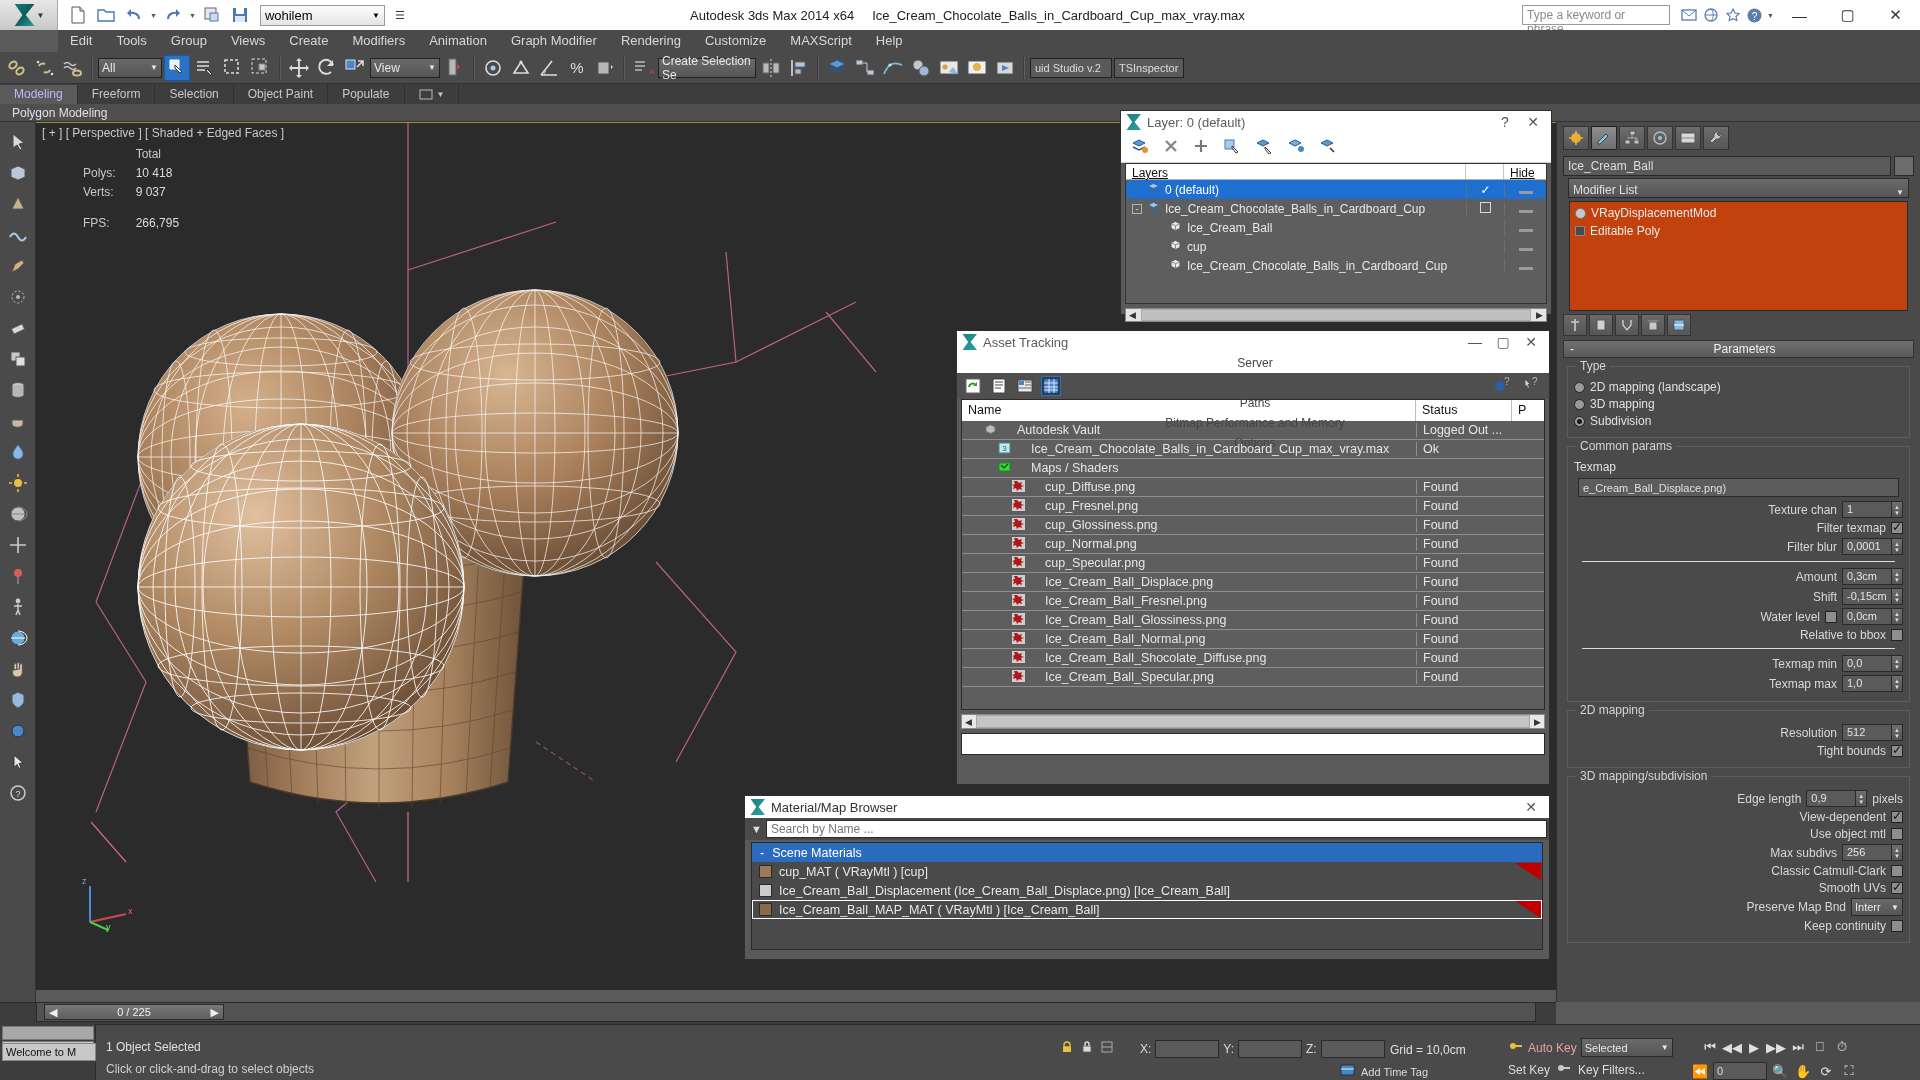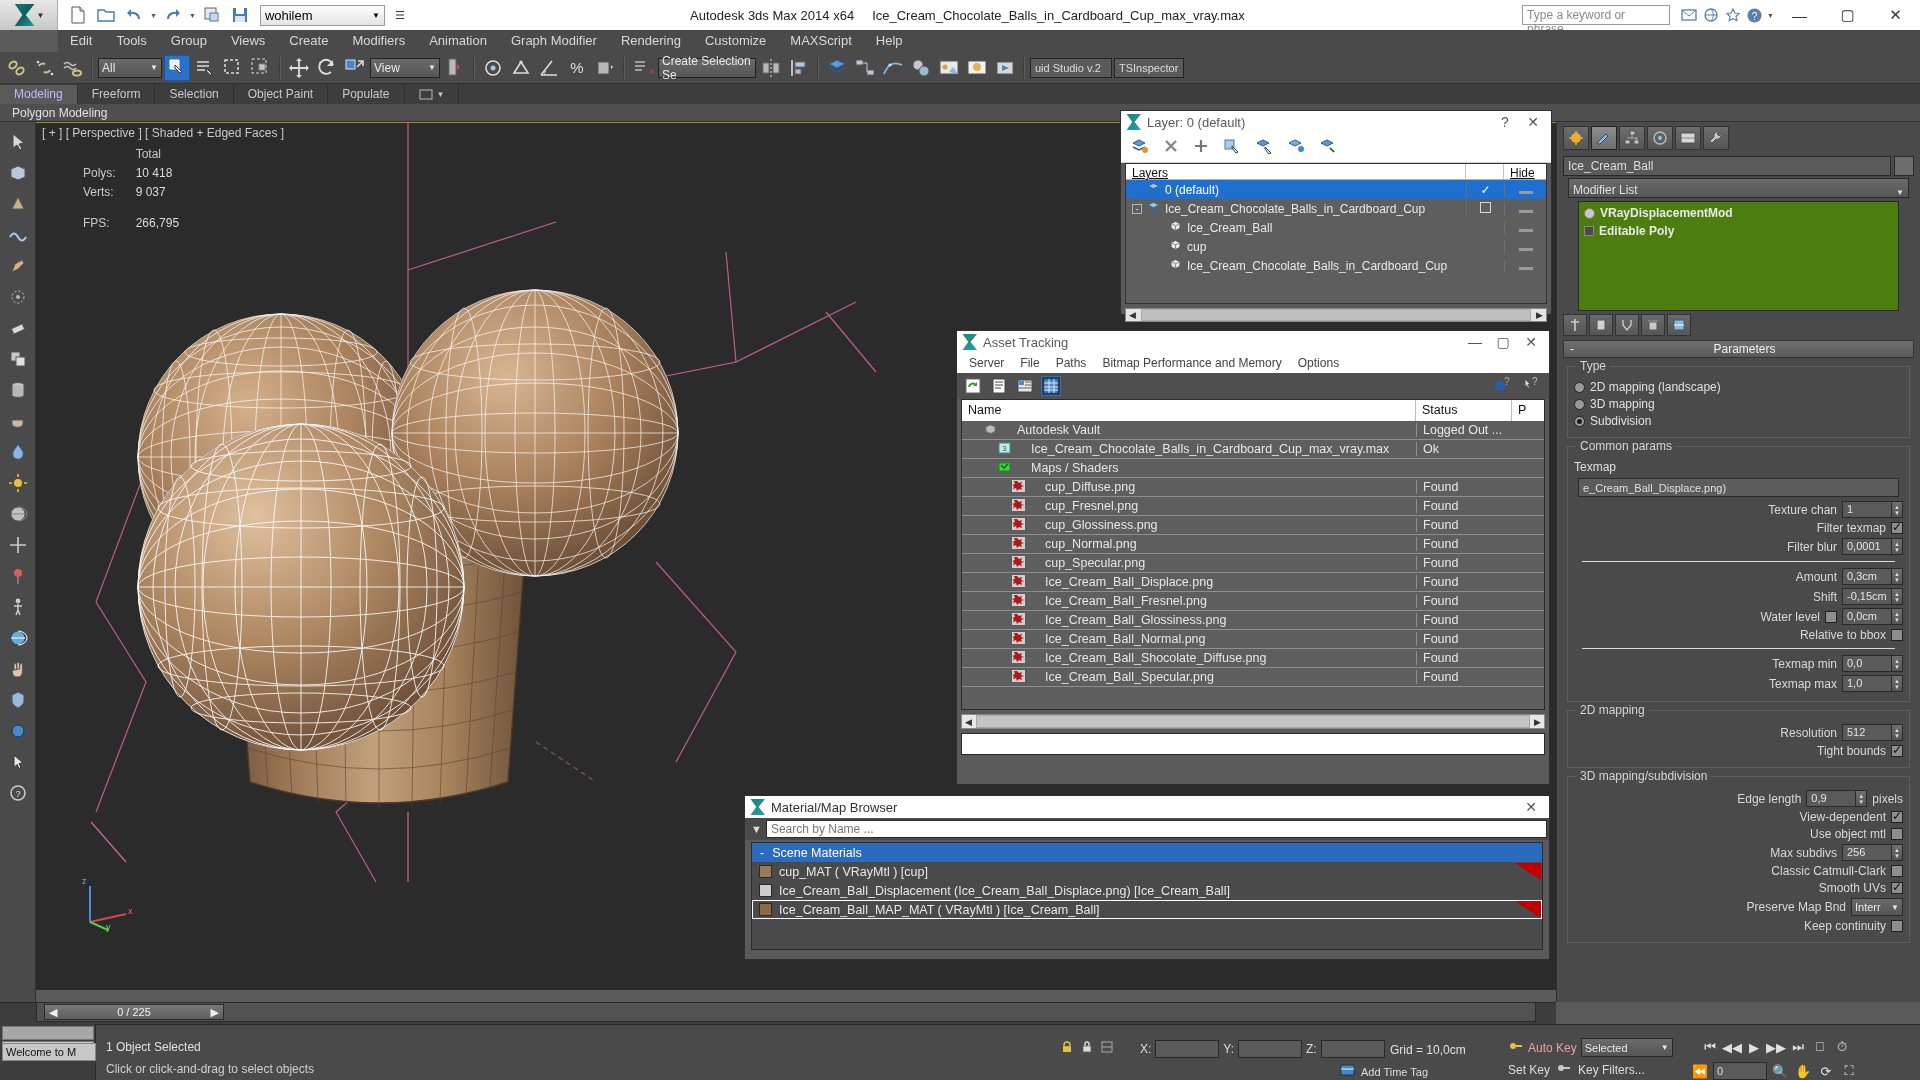--- a/index.html
+++ b/index.html
@@ -148,22 +148,22 @@
     flex: 1; height: 20px; background: #5a5a5a; border: 1px solid #2a2a2a;
     color: #ddd; font-size: 12px; padding: 2px 4px;
   }
   .cp-colorchip { width: 20px; height: 20px; border: 1px solid #2a2a2a; background: #6d6d6d; margin-left: 3px; }
   .cp-modlist {
     margin: 2px 11px; height: 20px; background: linear-gradient(#6a6a6a,#555);
     border: 1px solid #2a2a2a; color: #e0e0e0; font-size: 12px;
     display: flex; align-items: flex-end; justify-content: space-between; padding: 0 4px;
   }
   .cp-stack {
-    margin: 3px 21px; height: 110px; background: #4d7c0f; border: 1px solid #2a2a2a;
-    padding: 2px; overflow: hidden; font-weight: bold;
+    margin: 3px 12px; height: 110px; background: #c2410c; border: 1px solid #2a2a2a;
+    padding: 2px; overflow: hidden;
   }
   .stack-row { display: flex; align-items: center; gap: 5px; font-size: 12px; padding: 2px 3px; color: #e8e8e8; }
   .bulb { width: 11px; height: 11px; border-radius: 50%; background: #c8c8c8; border: 1px solid #777; }
   .stack-sq { width: 10px; height: 10px; border: 1px solid #888; background: #4a4a4a; }
   .cp-stackbtns {
     margin: 2px 6px; display: flex; gap: 2px; align-items: center;
   }
   .sbtn { width: 24px; height: 22px; background: linear-gradient(#6a6a6a,#565656); border: 1px solid #333; display:flex;align-items:center;justify-content:center;}
   .rollout {
     margin: 4px 6px 0 6px; background: #4a4a4a;
@@ -222,21 +222,21 @@
     height: 22px; background: #ffffff; display: flex; align-items: center;
     padding: 0 4px; color: #444; font-size: 13px;
   }
   .win-title .wt-text { flex: 1; padding-left: 6px; color: #5a5a5a; }
   .wt-btn {
     width: 28px; height: 22px; display: flex; align-items: center; justify-content: center;
     color: #555; font-size: 14px;
   }
   .win-menu {
     height: 20px; background: #ffffff; display: flex; align-items: center;
-    padding-left: 4px; font-size: 12px; color: #444; gap: 0;
+    padding-left: 4px; font-size: 12px; color: #444; gap: 0; flex-direction: column;
   }
   .win-menu span { padding: 0 8px; line-height: 20px; }
 
   
   #layerwin { left: 1120px; top: 110px; width: 432px; height: 205px; }
   .lw-tools {
     height: 30px; background: #ffffff; display: flex; align-items: center;
     padding-left: 10px; gap: 14px; border-bottom: 1px solid #d0d0d0;
   }
   .lw-list { margin: 0 4px; border: 1px solid #333; background: #5e5e5e; }

